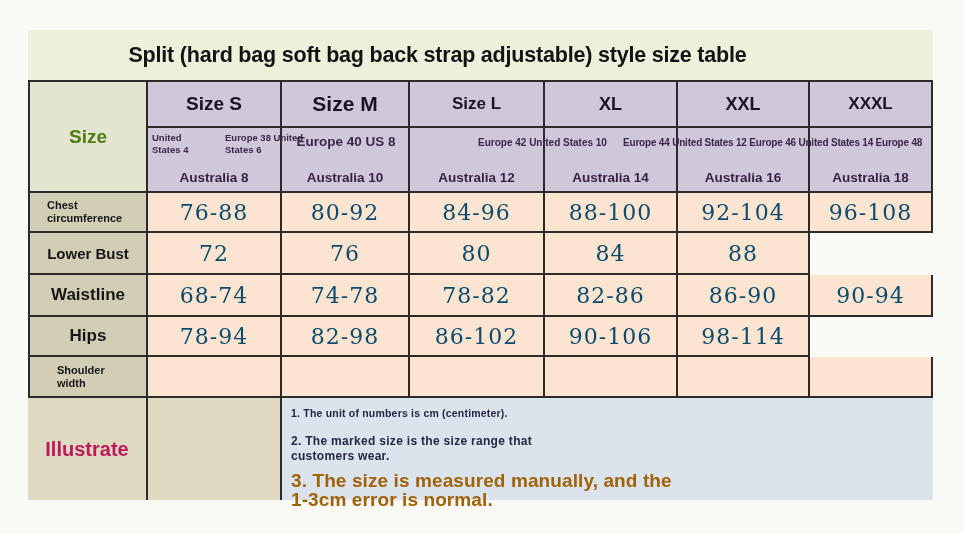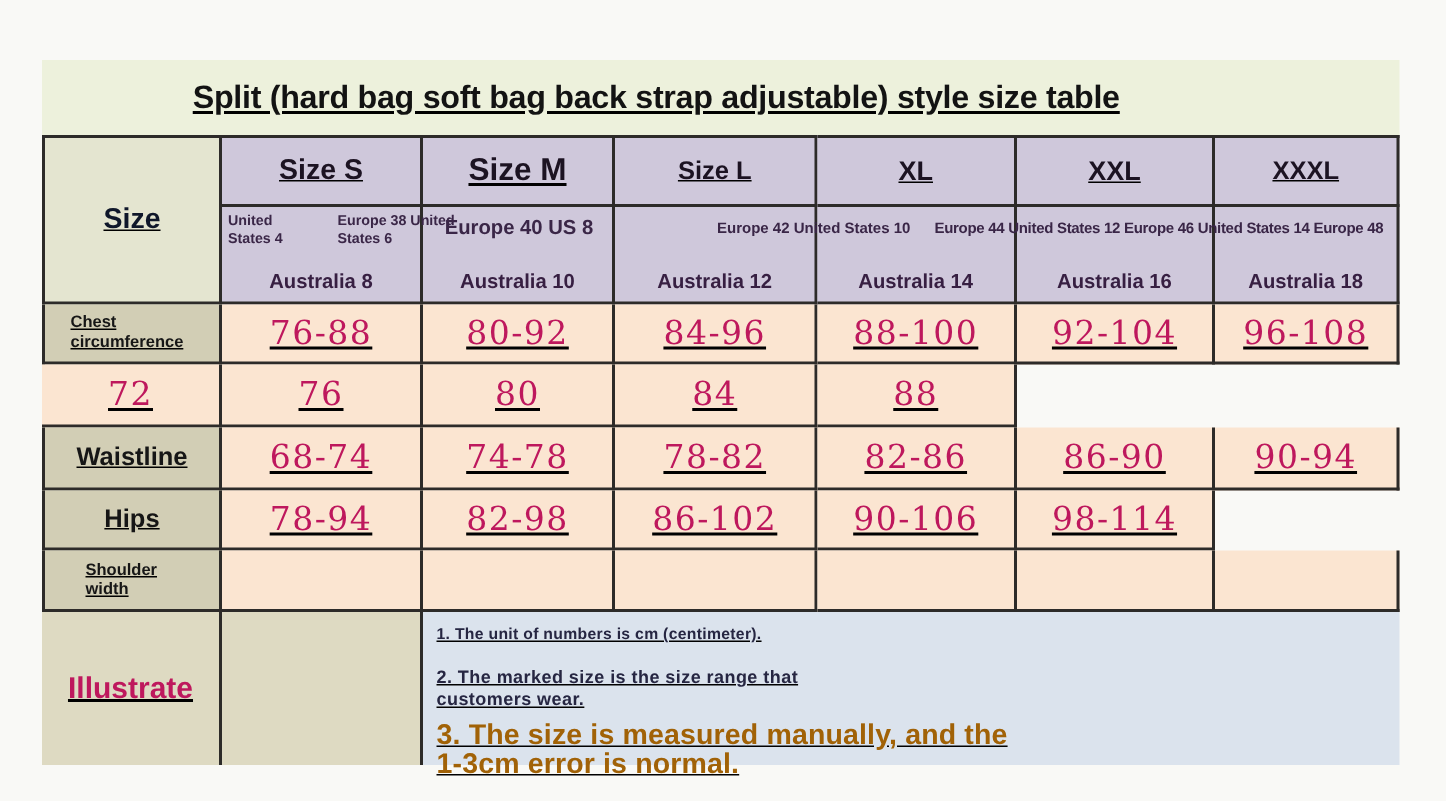--- a/index.html
+++ b/index.html
@@ -7,44 +7,43 @@
   }
   html,body{margin:0;padding:0;background:#ffffff;}
   #screen{
     position:relative;
     width:964px;height:534px;
     background:#f9f9f6;
     overflow:hidden;
     font-family:"Liberation Sans", sans-serif;
   }
   .tbl{
-    position:absolute;left:28px;top:40px;width:723px;height:470px;
+    position:absolute;left:28px;top:30px;width:723px;height:470px;
     display:grid;
     grid-template-columns:120px 134px 128px 135px 133px 132px 123px;
     grid-template-rows:50px 48px 65px 40px 42px 42px 40px 41px 102px;
-    text-decoration:underline;
   }
   .cell{box-sizing:border-box;position:relative;}
 
   
   .title{
     grid-column:1/-1;grid-row:1;
     background:#edf1dc;
     display:flex;align-items:center;justify-content:center;
     padding-right:86px;
     font-weight:bold;font-size:21.5px;letter-spacing:-0.2px;color:#131313;
   }
 
   
   .corner{
     grid-column:1;grid-row:2/4;
     background:#e4e5d0;
     border:2px solid var(--bd);
     display:flex;align-items:center;justify-content:center;
-    font-weight:bold;font-size:19px;color:#0f172a;
+    font-weight:bold;font-size:19px;color:#4d7c0f;
   }
   .name{
     grid-row:2;
     background:#cfc8db;
     border-top:2px solid var(--bd);
     border-right:2px solid var(--bd);
     border-bottom:2px solid var(--bd);
     display:flex;align-items:center;justify-content:center;
     font-weight:bold;color:#1c1322;
   }
@@ -87,21 +86,21 @@
   .r1{font-size:15px;}
   .r2{font-size:17px;}
   .r3{font-size:17px;}
   .r4{font-size:11px;} .r4 .wrapbox{width:62px;line-height:13px;}
   .val{
     background:#fbe5d1;
     border-right:2px solid var(--bd);
     border-bottom:2px solid var(--bd);
     display:flex;align-items:center;justify-content:center;
     font-family:"DejaVu Serif", serif;
-    font-size:22px;letter-spacing:1px;color:#be185d;
+    font-size:22px;letter-spacing:1px;color:#0c4a6e;
   }
 
   
   .ill-label{
     grid-column:1;grid-row:9;
     background:#dedac2;
     border-right:2px solid var(--bd);
     display:flex;align-items:center;justify-content:center;
     font-weight:bold;font-size:20px;color:#be185d;
   }
@@ -159,20 +158,23 @@
     <div class="cell rlabel r0">
         <span class="wrapbox">Chest circumference</span>
       </div>
     <div class="cell val">76-88</div>
     <div class="cell val">80-92</div>
     <div class="cell val">84-96</div>
     <div class="cell val">88-100</div>
     <div class="cell val">92-104</div>
     <div class="cell val">96-108</div>
 
+    <div class="cell rlabel r1">
+        <span>Lower Bust</span>
+      </div>
     <div class="cell val">72</div>
     <div class="cell val">76</div>
     <div class="cell val">80</div>
     <div class="cell val">84</div>
     <div class="cell val">88</div>
 
     <div class="cell rlabel r2">
         <span>Waistline</span>
       </div>
     <div class="cell val">68-74</div>

